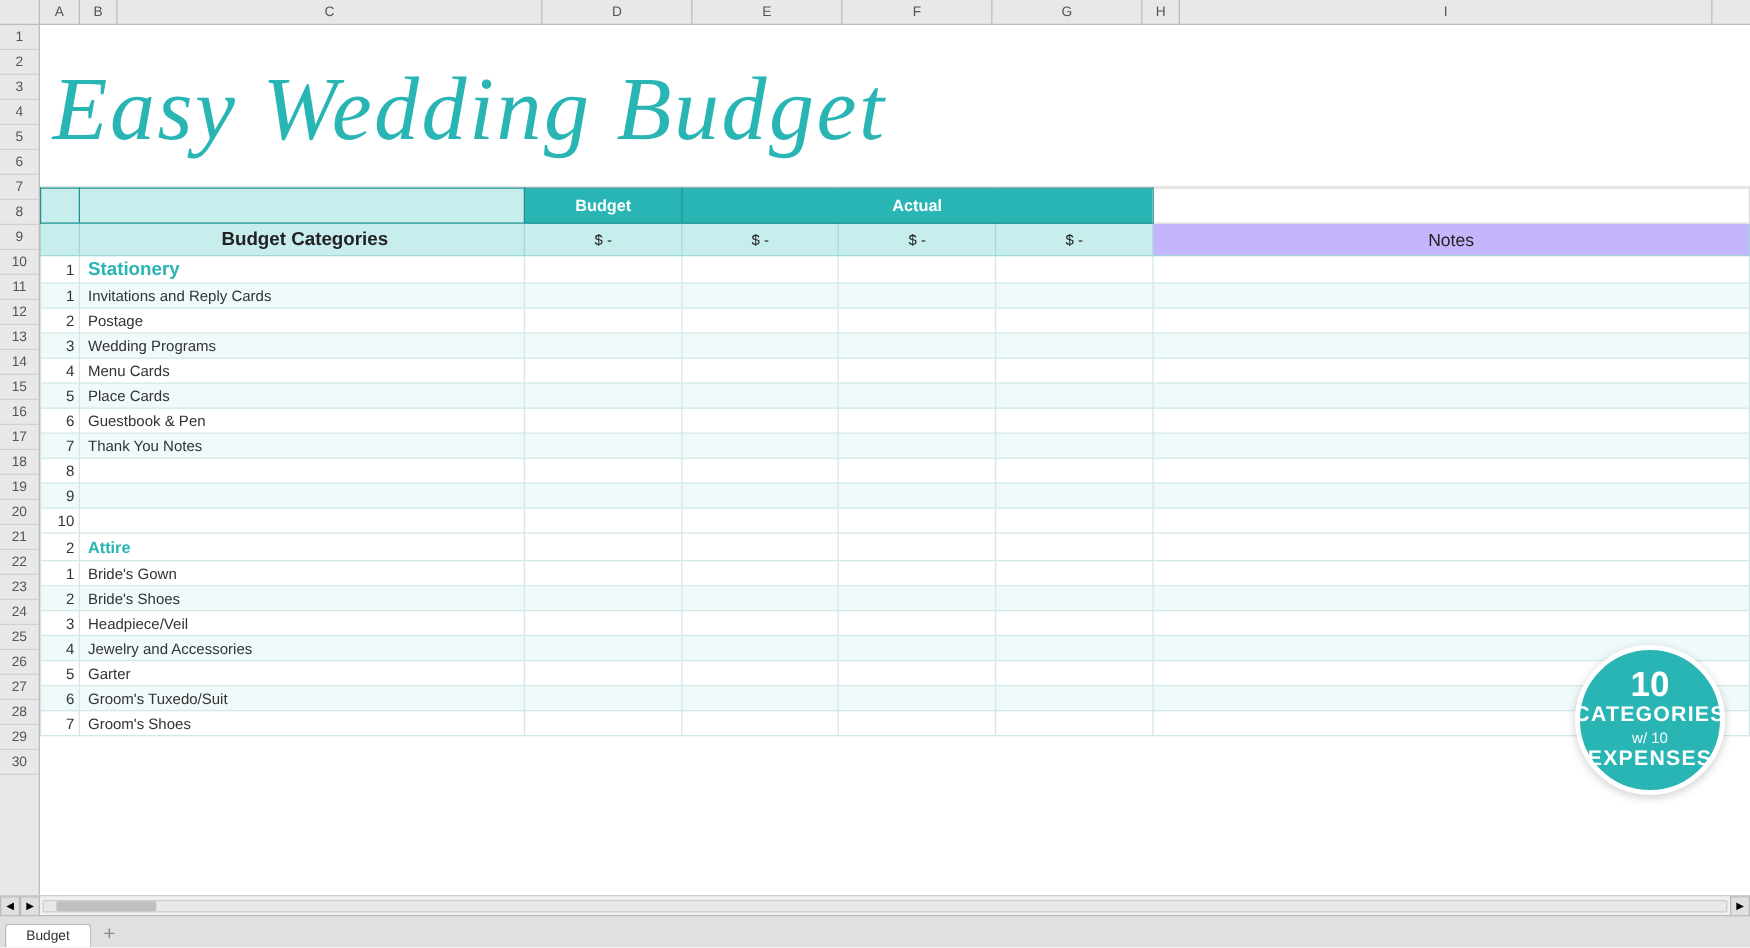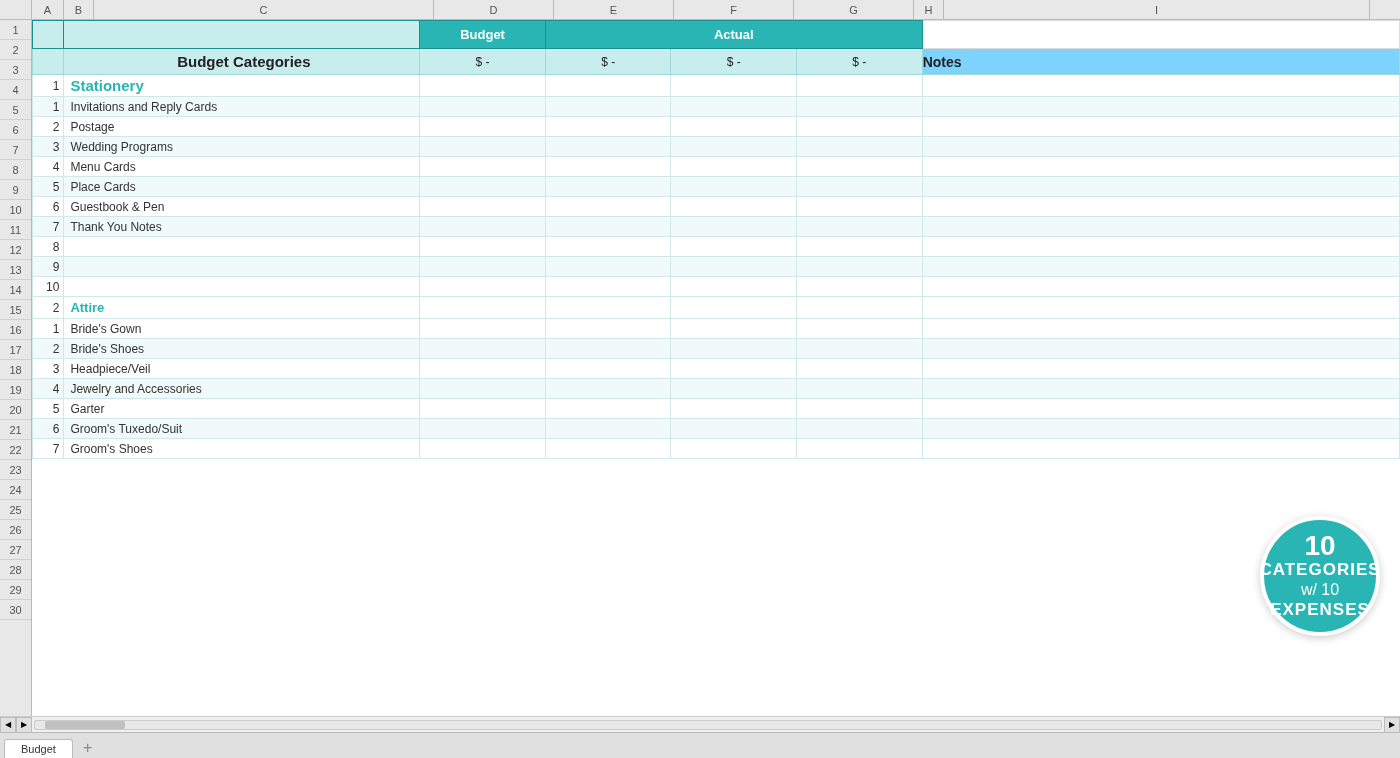--- a/index.html
+++ b/index.html
@@ -130,23 +130,24 @@
       font-weight: bold;
       font-size: 15px;
       text-align: center;
       padding-left: 4px;
     }
     .header-row-3 .money-col {
       text-align: center;
       font-size: 12px;
     }
     .header-row-3 .notes-col {
-      font-weight: bold;
+      font-weight: normal;
       font-size: 14px;
-      background: #7dd3fc;
+      text-align: center;
+      background: #c4b5fd;
     }
 
     
     .data-row td {
       height: 20px;
       border: 1px solid #d0e8e8;
       font-size: 12px;
       color: #333;
     }
     .data-row:nth-child(even) td {
@@ -314,21 +315,21 @@
       font-weight: bold;
       line-height: 1;
     }
     .badge-label {
       font-size: 17px;
       font-weight: bold;
       letter-spacing: 1px;
       line-height: 1.2;
     }
     .badge-sub {
-      font-size: 16px;
+      font-size: 12px;
       line-height: 1.2;
     }
 
     .sheet-content-wrapper {
       position: relative;
       overflow: hidden;
       height: 100%;
     }
 
     
@@ -393,20 +394,23 @@
       <div class="row-num">26</div>
       <div class="row-num">27</div>
       <div class="row-num">28</div>
       <div class="row-num">29</div>
       <div class="row-num">30</div>
     </div>
 
     <div class="sheet-content">
       <div class="sheet-content-wrapper">
 
+        <div class="title-area">
+          <span class="title-text">Easy Wedding Budget</span>
+        </div>
 
         <table class="budget-table">
 
           <tbody>
               <tr class="header-row-1">
             <td class="num-col empty-header"></td>
             <td class="cat-col empty-header" style="background:#c8eded !important;"></td>
             <td class="budget-amt-col budget-header">Budget</td>
             <td class="actual-amt-col actual-header" colspan="3">Actual</td>
             <td class="notes-col" style="background:#fff; border:1px solid #ddd;"></td>

